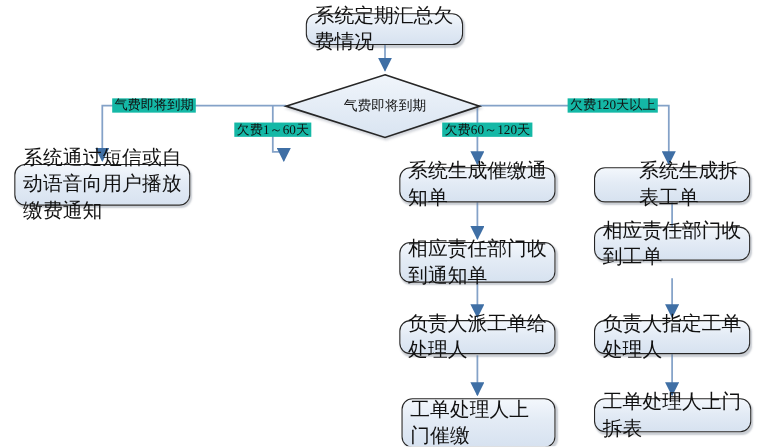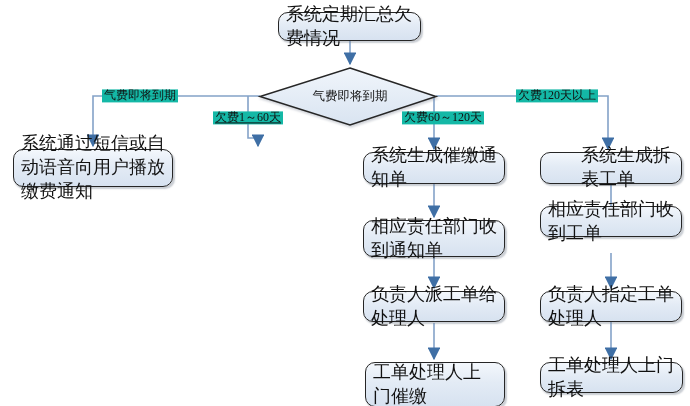--- a/index.html
+++ b/index.html
@@ -36,21 +36,21 @@
   .pos-box3{left:363px;top:152px;width:142px;height:32px;}
   .pos-box4{left:540px;top:152px;width:142px;height:32px;padding-left:40px;}
   .pos-box5{left:363px;top:220px;width:142px;height:37px;}
   .pos-box6{left:540px;top:206px;width:142px;height:31px;}
   .pos-box7{left:363px;top:291px;width:142px;height:31px;}
   .pos-box8{left:540px;top:291px;width:142px;height:31px;}
   .pos-box9{left:365px;top:362px;width:140px;height:45px;}
   .pos-box10{left:540px;top:362px;width:143px;height:31px;}
   .pos-decision{left:300px;top:86px;width:100px;height:21px;}
   .pos-lbl-due{left:140px;top:96px;}
-  .pos-lbl-1-60{left:248px;top:118px;text-decoration:underline;}
+  .pos-lbl-1-60{left:248px;top:118px;}
   .pos-lbl-60-120{left:443px;top:118px;}
   .pos-lbl-120{left:557px;top:96px;}
 </style>
 </head>
 <body>
 
 <div id="stage">
 
   <svg class="wires">
     <defs>

